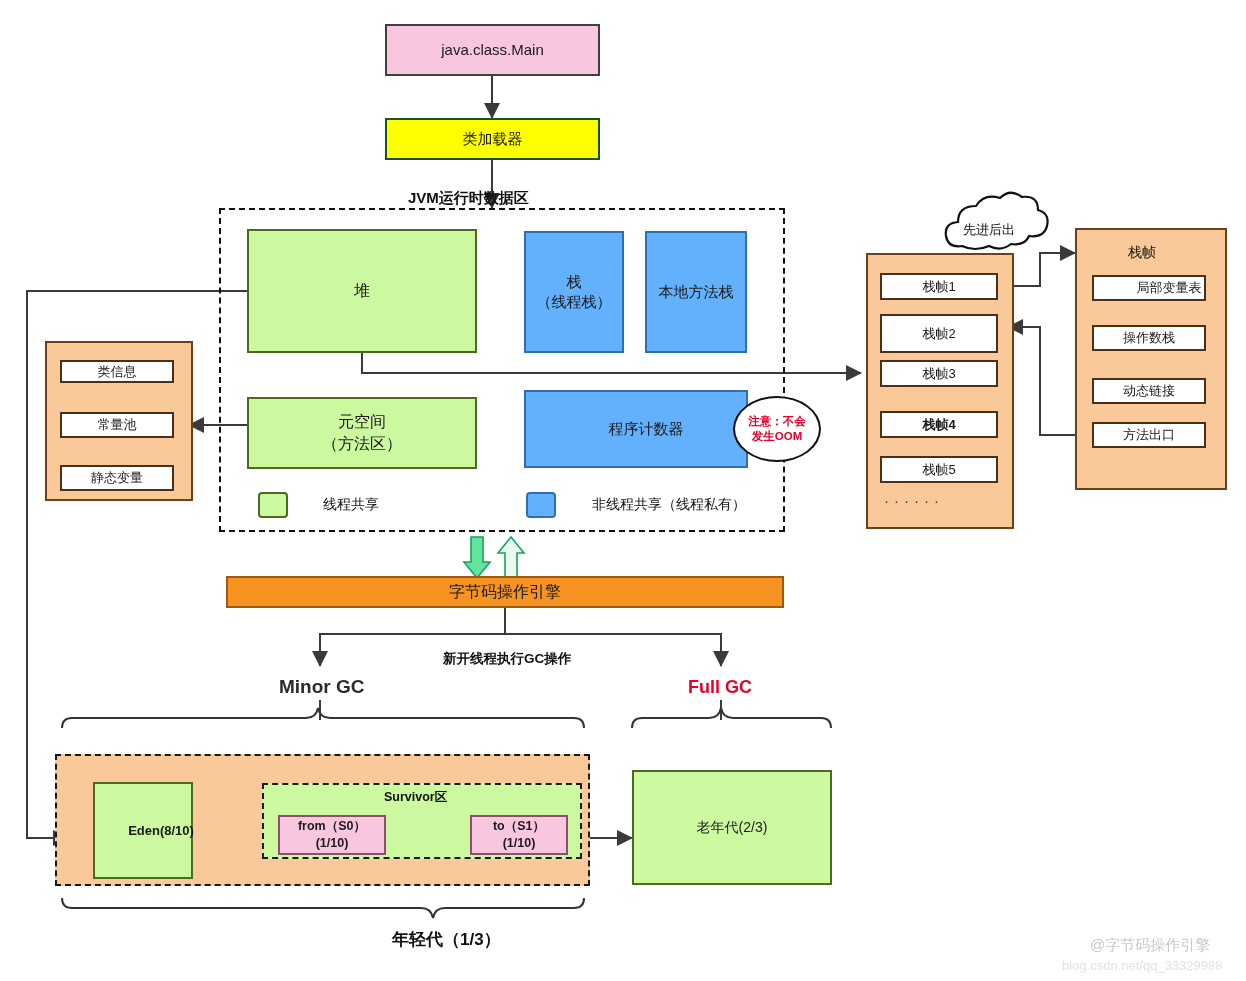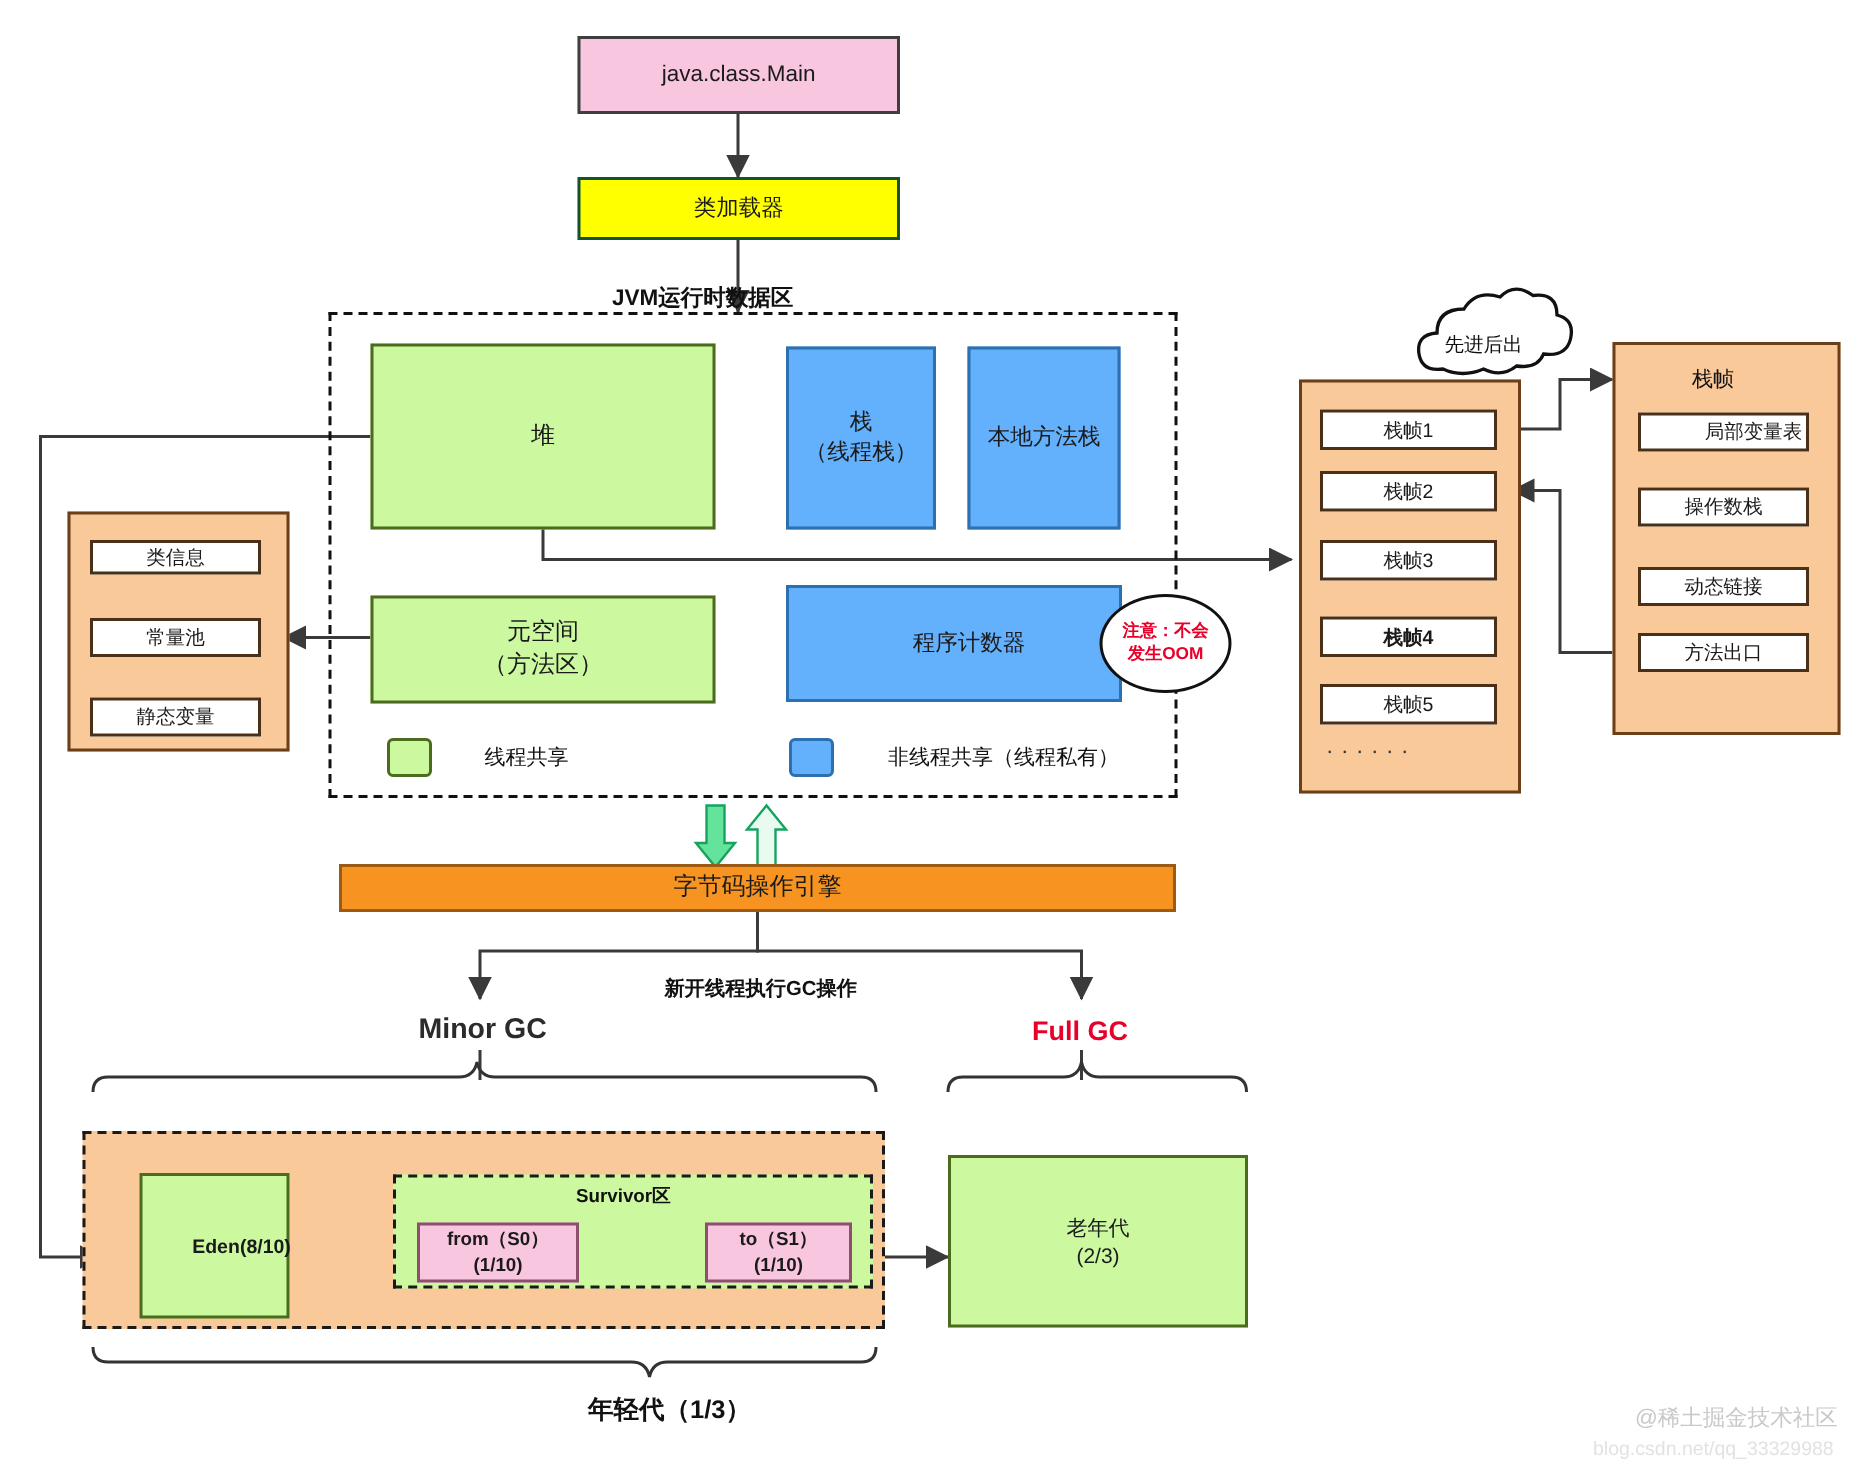--- a/index.html
+++ b/index.html
@@ -157,21 +157,21 @@
   <div class="box whitebox" style="left:60px;top:465px;width:114px;height:26px;">
     <span>静态变量</span>
   </div>
 
   <div class="orangepanel" style="position:absolute;left:866px;top:253px;width:144px;height:272px;"></div>
   <div class="lbl" style="left:963px;top:221px;font-size:13px;z-index:7;">先进后出</div>
 
   <div class="box whitebox" style="left:880px;top:273px;width:118px;height:27px;">
     <span>栈帧1</span>
   </div>
-  <div class="box whitebox" style="left:880px;top:314px;width:118px;height:27px;text-align:center;">
+  <div class="box whitebox" style="left:880px;top:314px;width:118px;height:39px;text-align:center;">
     <span>栈帧2</span>
   </div>
   <div class="box whitebox" style="left:880px;top:360px;width:118px;height:27px;">
     <span>栈帧3</span>
   </div>
   <div class="box whitebox" style="left:880px;top:411px;width:118px;height:27px;font-weight:bold;">
     <span>栈帧4</span>
   </div>
   <div class="box whitebox" style="left:880px;top:456px;width:118px;height:27px;">
     <span>栈帧5</span>
@@ -215,23 +215,23 @@
 
   <div class="box pinkbox" style="left:278px;top:815px;width:108px;height:40px;flex-direction:column;">
     <span>from（S0）</span>
     <span>(1/10)</span>
   </div>
   <div class="box pinkbox" style="left:470px;top:815px;width:98px;height:40px;flex-direction:column;">
     <span>to（S1）</span>
     <span>(1/10)</span>
   </div>
 
-  <div class="box green" style="left:632px;top:770px;width:200px;height:115px;flex-direction:column;font-size:14px;">
+  <div class="box green" style="left:632px;top:770px;width:200px;height:115px;flex-direction:row;font-size:14px;">
     <span>老年代</span>
     <span>(2/3)</span>
   </div>
 
   <div class="lbl bold" style="left:392px;top:928px;font-size:17px;">年轻代（1/3）</div>
 
-  <div class="wm" style="left:1090px;top:936px;">@稀土掘金技术社区</div>
+  <div class="wm" style="left:1090px;top:936px;">@字节码操作引擎</div>
   <div class="wm2" style="left:1062px;top:958px;">blog.csdn.net/qq_33329988</div>
 
 </div>
 
 </body></html>

